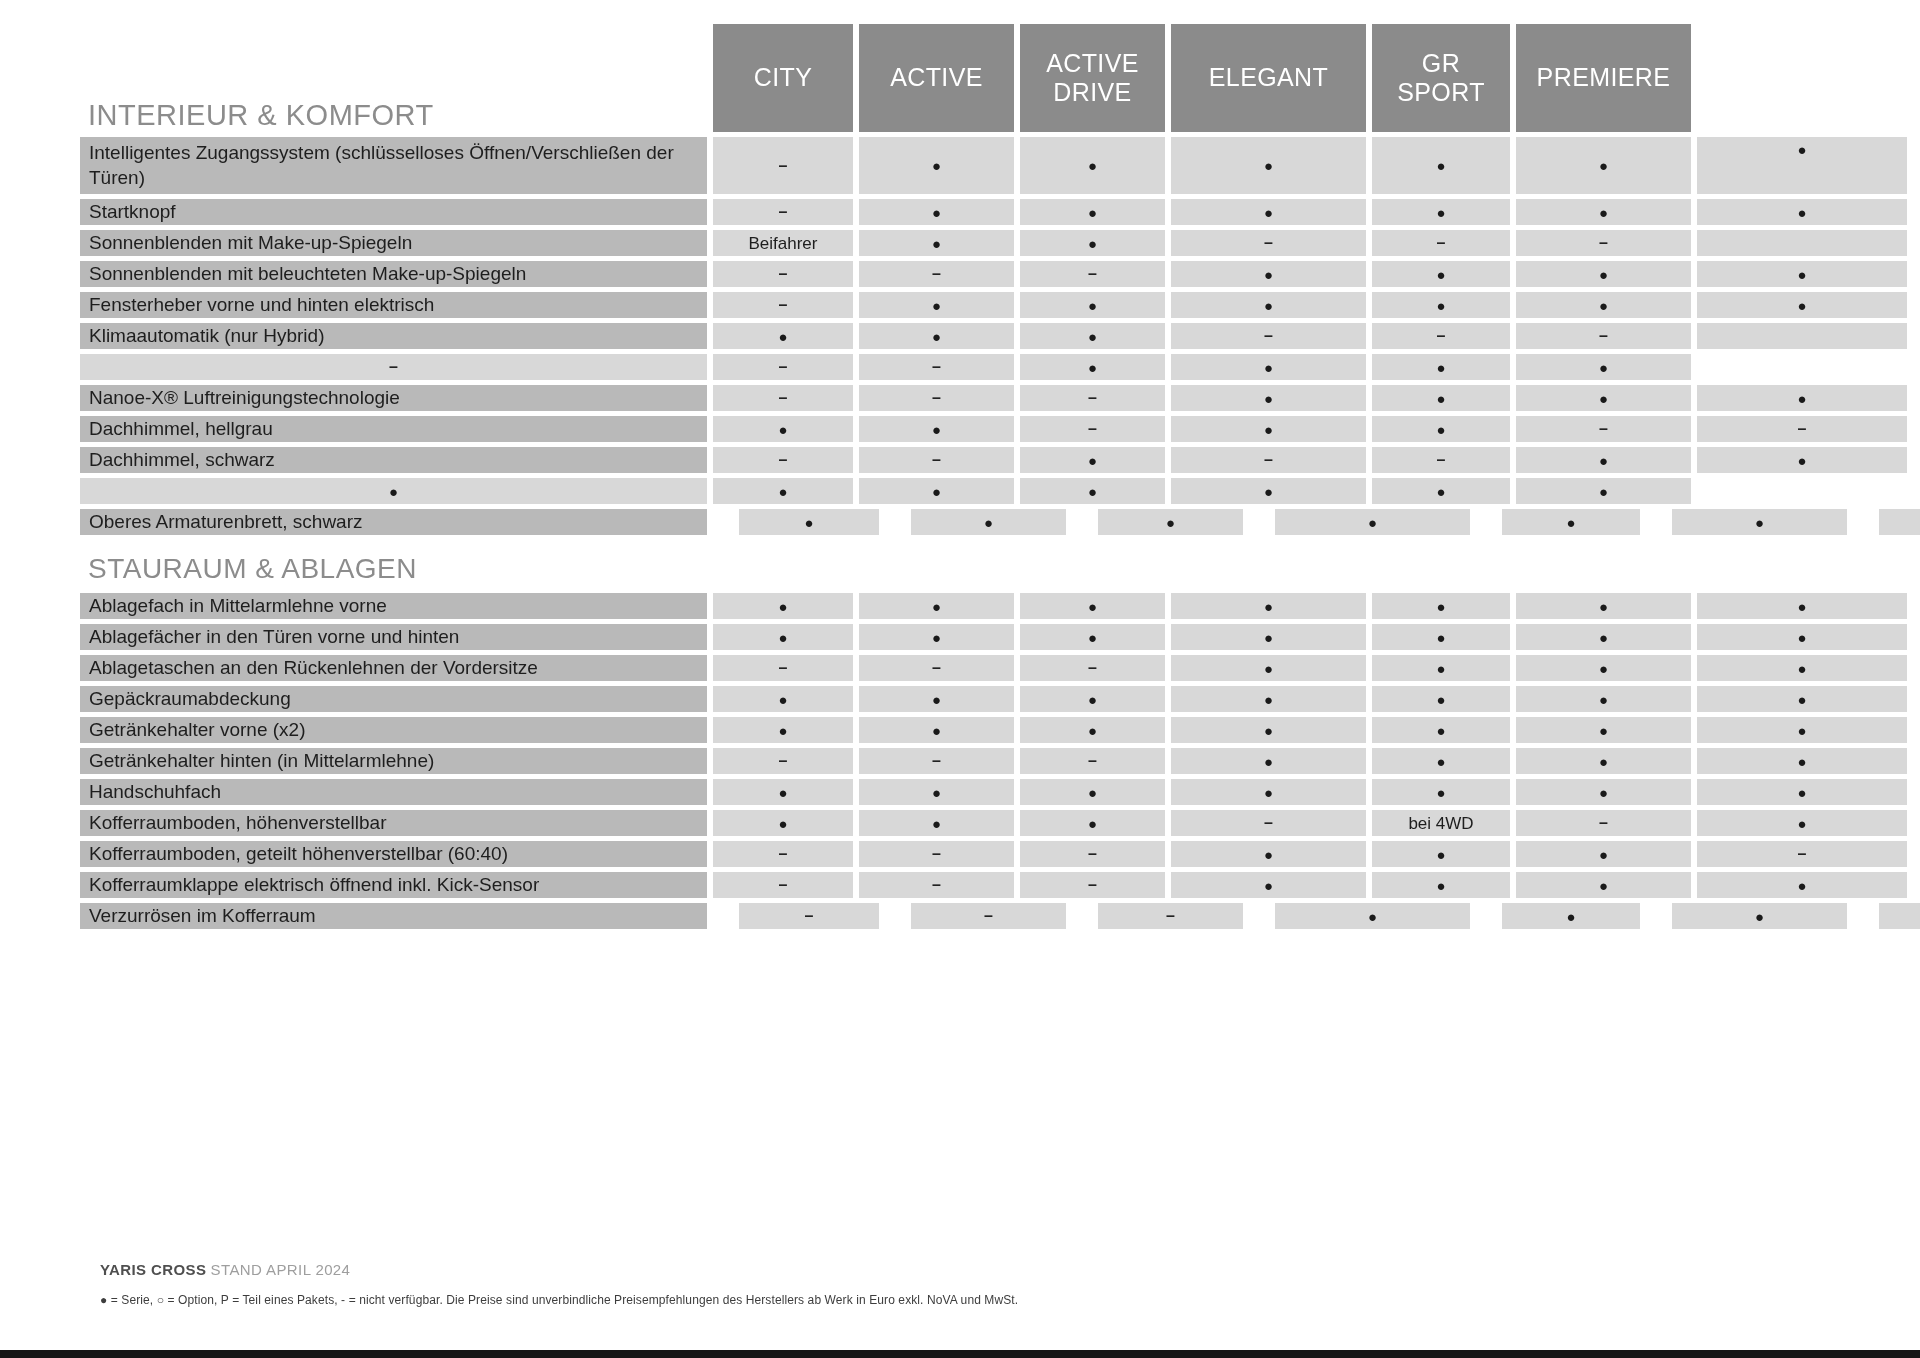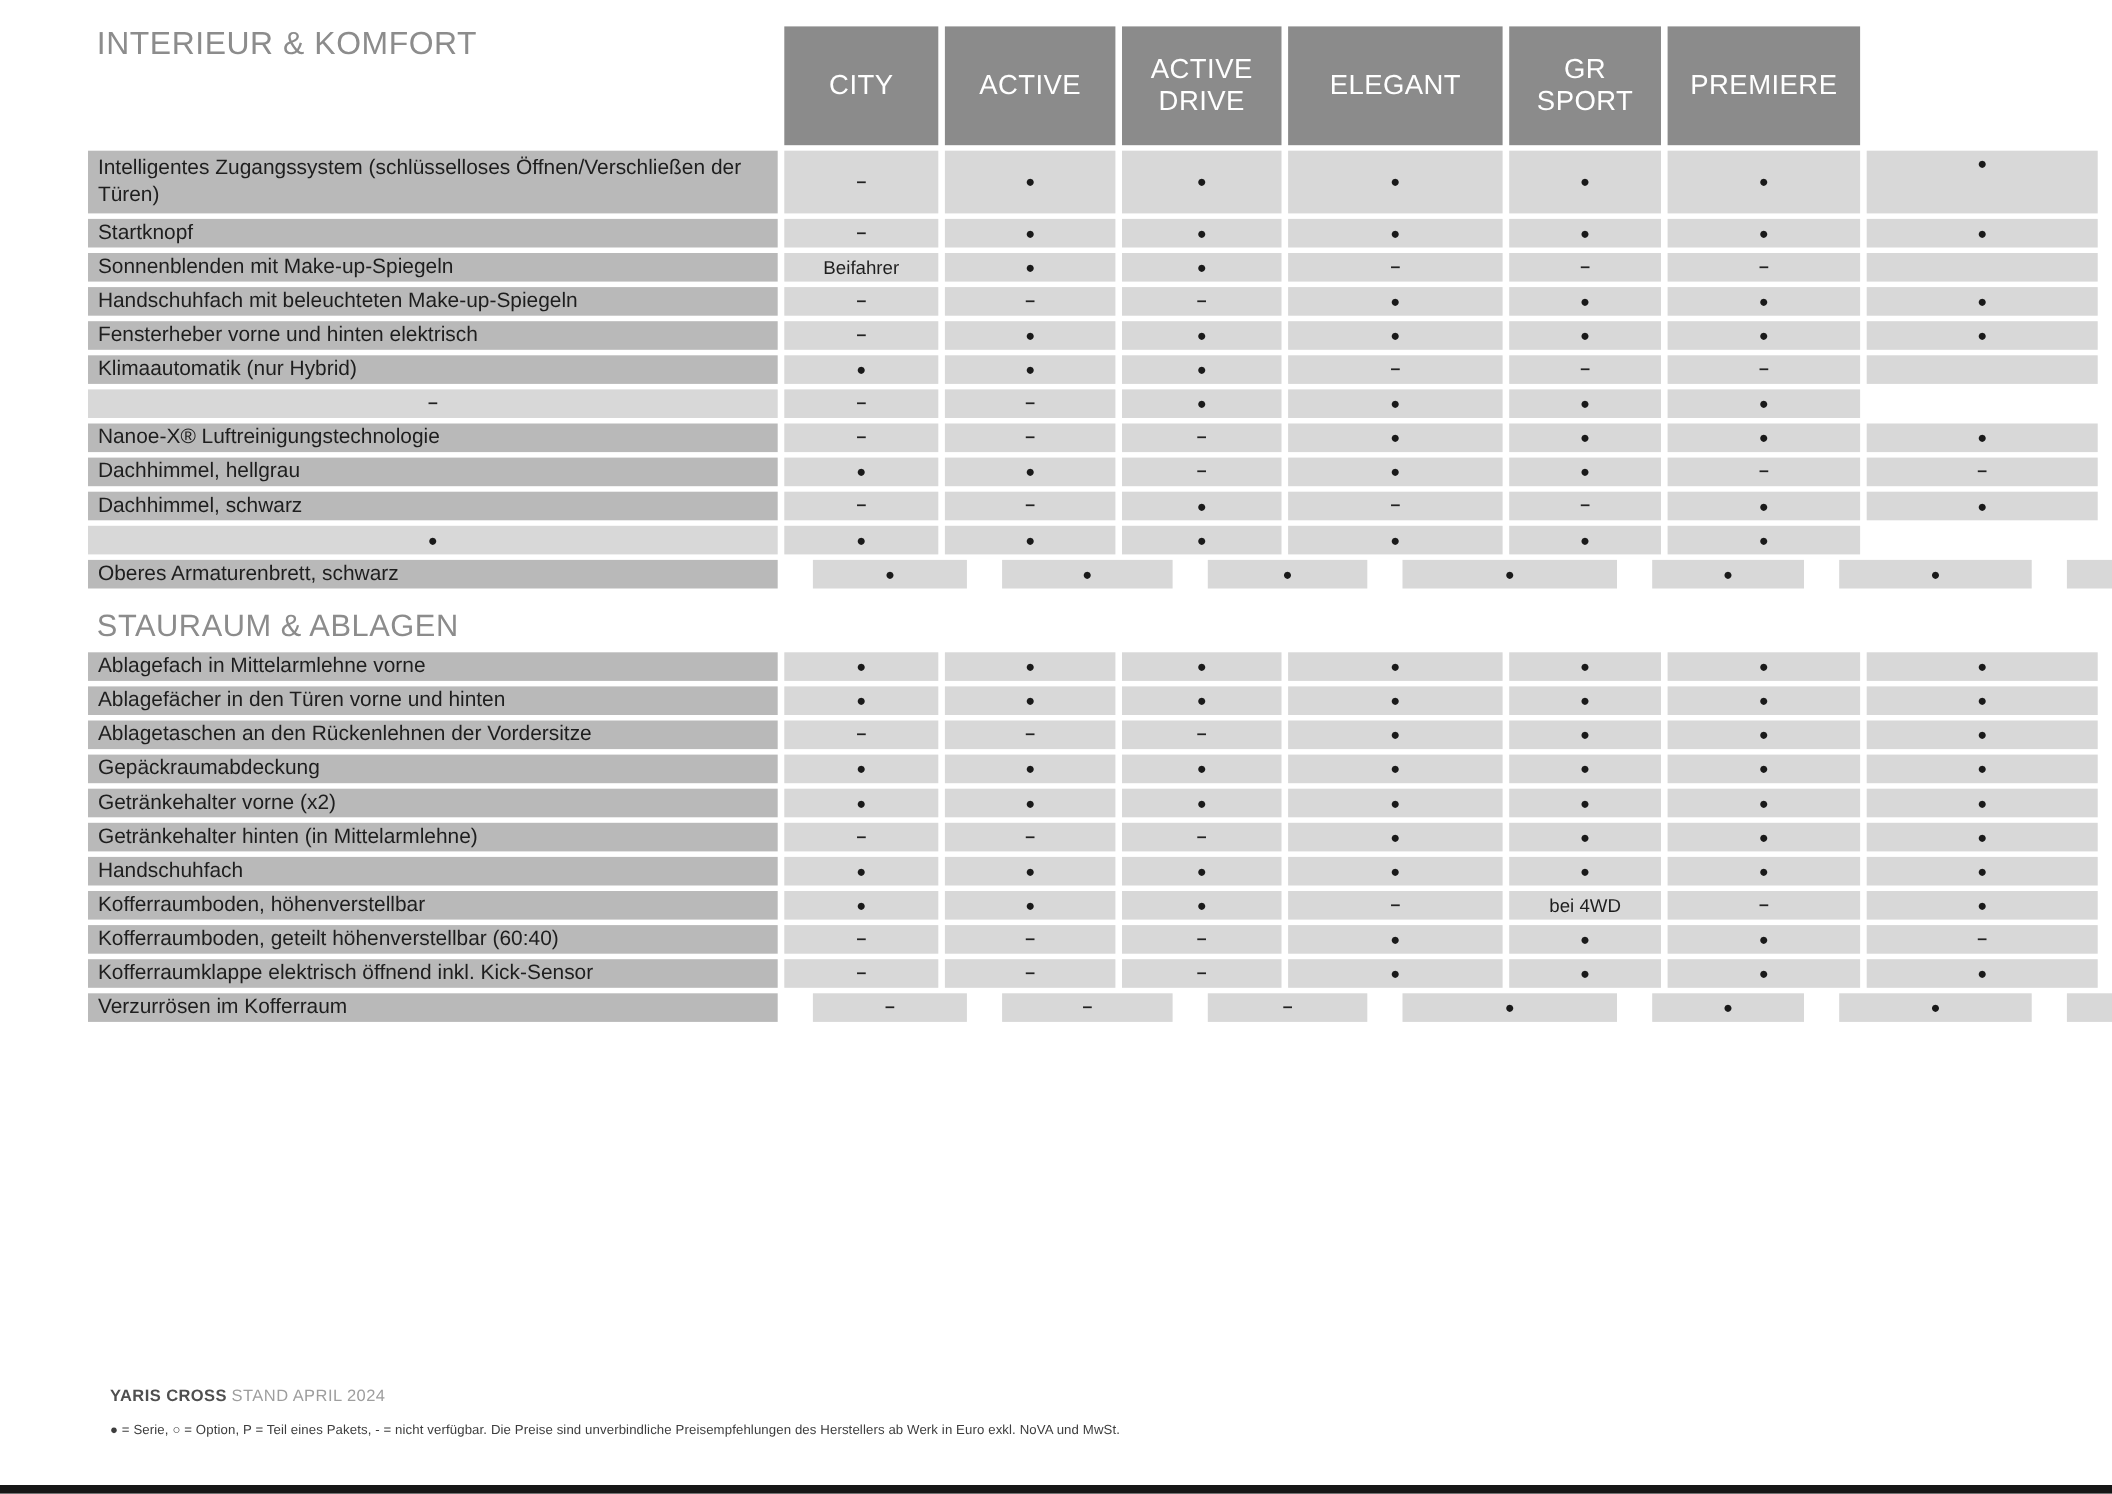--- a/index.html
+++ b/index.html
@@ -15,21 +15,21 @@
     --gap:6px;
     --hdr-bg:#8b8b8b;
     --label-bg:#b9b9b9;
     --cell-bg:#d8d8d8;
     --ink:#1e1e1e;
     --title-ink:#8c8c8c;
   }
   .grid{display:grid;grid-template-columns:var(--cols);column-gap:var(--gap);}
   
   .header{height:108px;}
-  .corner{display:flex;align-items:flex-start;}
+  .corner{display:flex;align-items:flex-end;}
   .corner .sec-title-text{
     font-size:29px;color:var(--title-ink);letter-spacing:.5px;
     padding-left:8px;white-space:nowrap;
   }
   .hdr-cell{
     background:var(--hdr-bg);color:#ffffff;
     display:flex;align-items:center;justify-content:center;text-align:center;
     font-size:25px;line-height:1.18;letter-spacing:.4px;
     white-space:pre-line;
   }
@@ -153,21 +153,21 @@
           </div>
           <div class="cell">
             <span class="dash">–</span>
           </div>
           <div class="cell">
             <span class="dash">–</span>
           </div>
           <div class="cell"></div>
         </div>
         <div class="grid row">
-          <div class="labelcell">Handschuhfach mit beleuchteten Make-up-Spiegeln</div>
+          <div class="labelcell">Sonnenblenden mit beleuchteten Make-up-Spiegeln</div>
           <div class="cell">
             <span class="dash">–</span>
           </div>
           <div class="cell">
             <span class="dash">–</span>
           </div>
           <div class="cell">
             <span class="dash">–</span>
           </div>
           <div class="cell">

